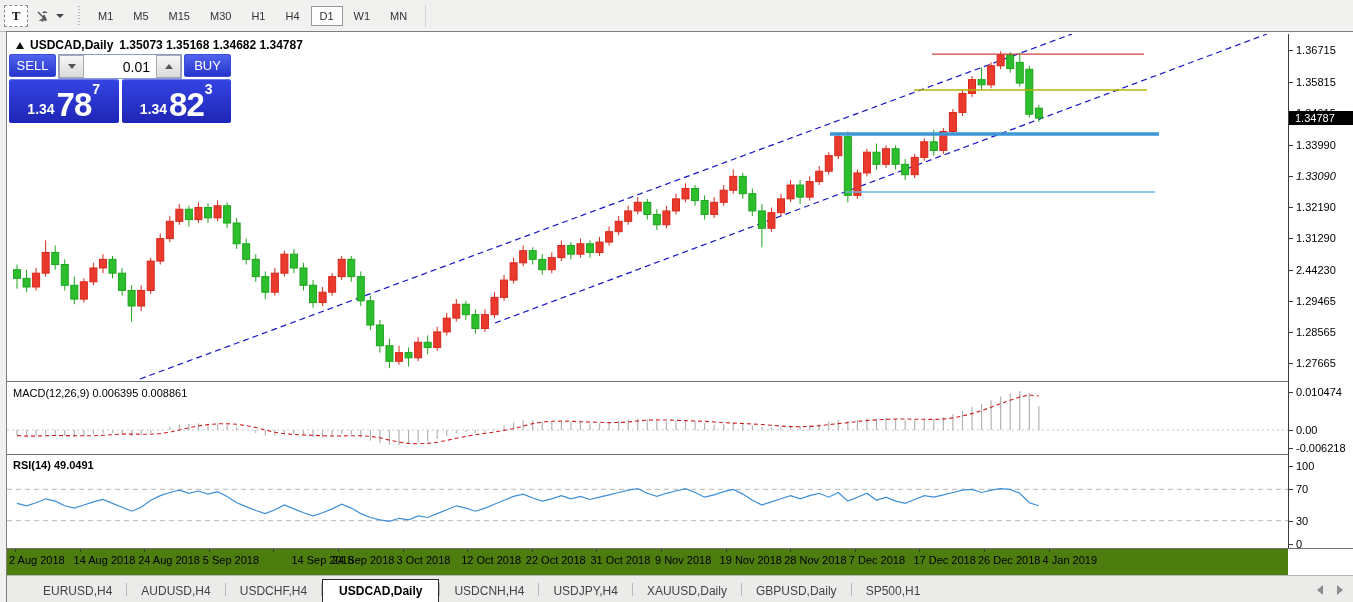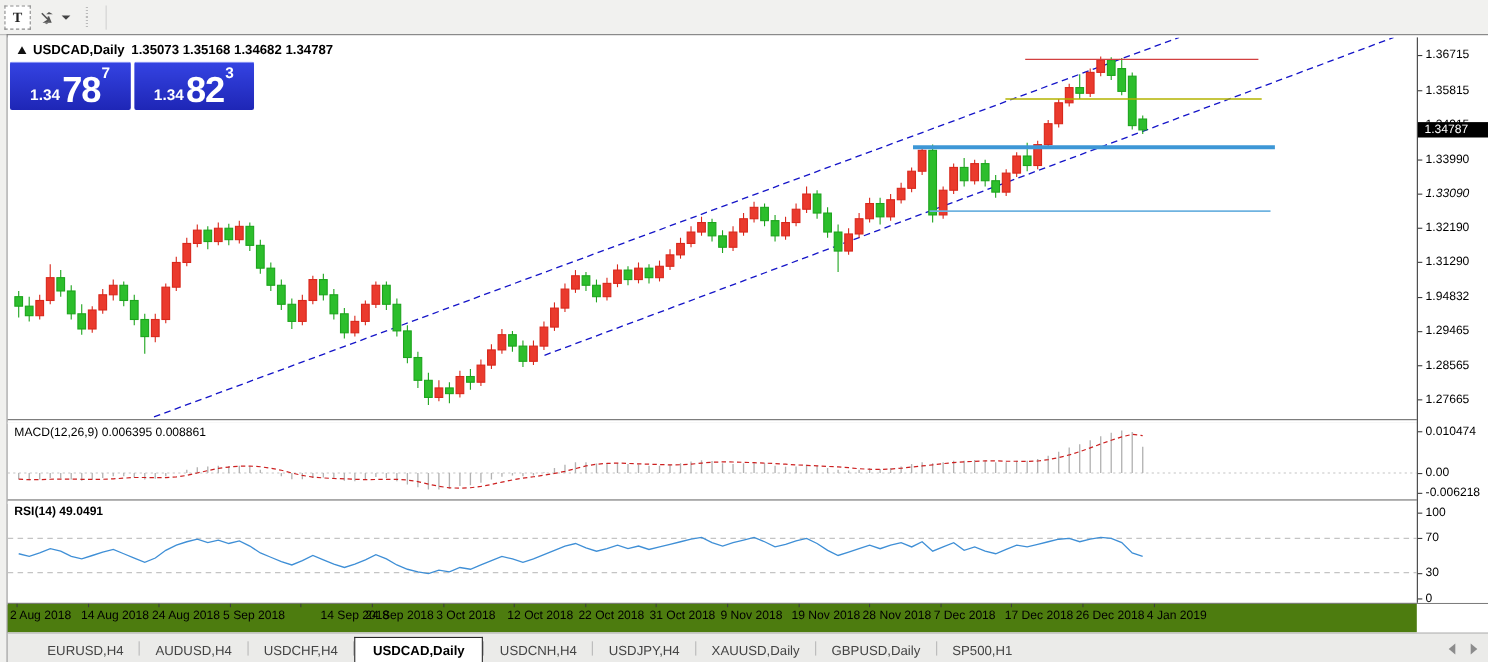--- a/index.html
+++ b/index.html
@@ -102,20 +102,31 @@
     </div>
     <div id="arrow-tool" class="tool-btn">
       <svg width="16" height="16" viewBox="0 0 16 16">
         <path d="M3 4 L9 10 L9 7 L11 12 L6 12 L9 10" fill="none" stroke="#555" stroke-width="1.4"></path>
         <path d="M13 5 L7 5 L9.5 3 Z" fill="#555"></path>
         <path d="M4 12 L10 12 L7.5 14 Z" fill="#777"></path>
       </svg>
       <span class="caret-down"></span>
     </div>
     <div class="grip"></div>
+    <div id="tf-group">
+        <div class="tf-btn">M1</div>
+        <div class="tf-btn">M5</div>
+        <div class="tf-btn">M15</div>
+        <div class="tf-btn">M30</div>
+        <div class="tf-btn">H1</div>
+        <div class="tf-btn">H4</div>
+        <div class="tf-btn active">D1</div>
+        <div class="tf-btn">W1</div>
+        <div class="tf-btn">MN</div>
+      </div>
     <div class="toolbar-sep"></div>
   </div>
 
   <div id="chartwin">
 
     <div id="price-pane" class="pane">
       <svg id="price-svg" width="1281" height="347">
           <line x1="133" y1="345" x2="1065" y2="0" stroke="#1515c8" stroke-width="1.2" stroke-dasharray="6 4"></line>
           <line x1="488" y1="289" x2="1260" y2="0" stroke="#1515c8" stroke-width="1.2" stroke-dasharray="6 4"></line>
           <line x1="10" y1="230.5268924302787" x2="10" y2="254.72011952191258" stroke="#1da41d" stroke-width="1"></line>
@@ -339,20 +350,33 @@
           <line x1="823" y1="99.88346613545863" x2="1152" y2="99.88346613545863" stroke="#3d97d6" stroke-width="3.5"></line>
           <line x1="838" y1="157.94721115537865" x2="1148" y2="157.94721115537865" stroke="#6fb3e0" stroke-width="1.5"></line>
         </svg>
       <div id="chart-title">
         <span class="tri-up"></span>
         <span>USDCAD,Daily</span>
         <span>1.35073 1.35168 1.34682 1.34787</span>
       </div>
 
       <div id="trade-panel">
+        <div id="trade-row1">
+          <div class="trade-btn">SELL</div>
+          <div id="vol-group">
+            <div class="spin-btn">
+              <span class="spin-dn"></span>
+            </div>
+            <input id="vol-input" value="0.01" style="">
+            <div class="spin-btn">
+              <span class="spin-up"></span>
+            </div>
+          </div>
+          <div class="trade-btn">BUY</div>
+        </div>
         <div id="trade-row2">
           <div class="quote-panel">
             <span class="q-small">1.34</span>
             <span class="q-big">78</span>
             <span class="q-sup">7</span>
           </div>
           <div class="quote-panel">
             <span class="q-small">1.34</span>
             <span class="q-big">82</span>
             <span class="q-sup">3</span>
@@ -531,21 +555,21 @@
 
     <div id="axis-col">
       <div id="cur-price-box" style="top: 77px;">1.34787</div>
     <div class="axis-label" style="top: 10px;">1.36715</div>
         <div class="axis-label" style="top: 42px;">1.35815</div>
         <div class="axis-label" style="top: 73px;">1.34915</div>
         <div class="axis-label" style="top: 105px;">1.33990</div>
         <div class="axis-label" style="top: 136px; font-style: italic;">1.33090</div>
         <div class="axis-label" style="top: 167px;">1.32190</div>
         <div class="axis-label" style="top: 198px;">1.31290</div>
-        <div class="axis-label" style="top: 230px;">1.94832</div>
+        <div class="axis-label" style="top: 230px;">2.44230</div>
         <div class="axis-label" style="top: 261px;">1.29465</div>
         <div class="axis-label" style="top: 292px;">1.28565</div>
         <div class="axis-label" style="top: 323px;">1.27665</div>
         <div class="axis-label" style="top: 352px;">0.010474</div>
         <div class="axis-label" style="top: 390px;">0.00</div>
         <div class="axis-label" style="top: 408px;">-0.006218</div>
         <div class="axis-label" style="top: 426px;">100</div>
         <div class="axis-label" style="top: 449px;">70</div>
         <div class="axis-label" style="top: 481px;">30</div>
         <div class="axis-label" style="top: 504px;">0</div>

